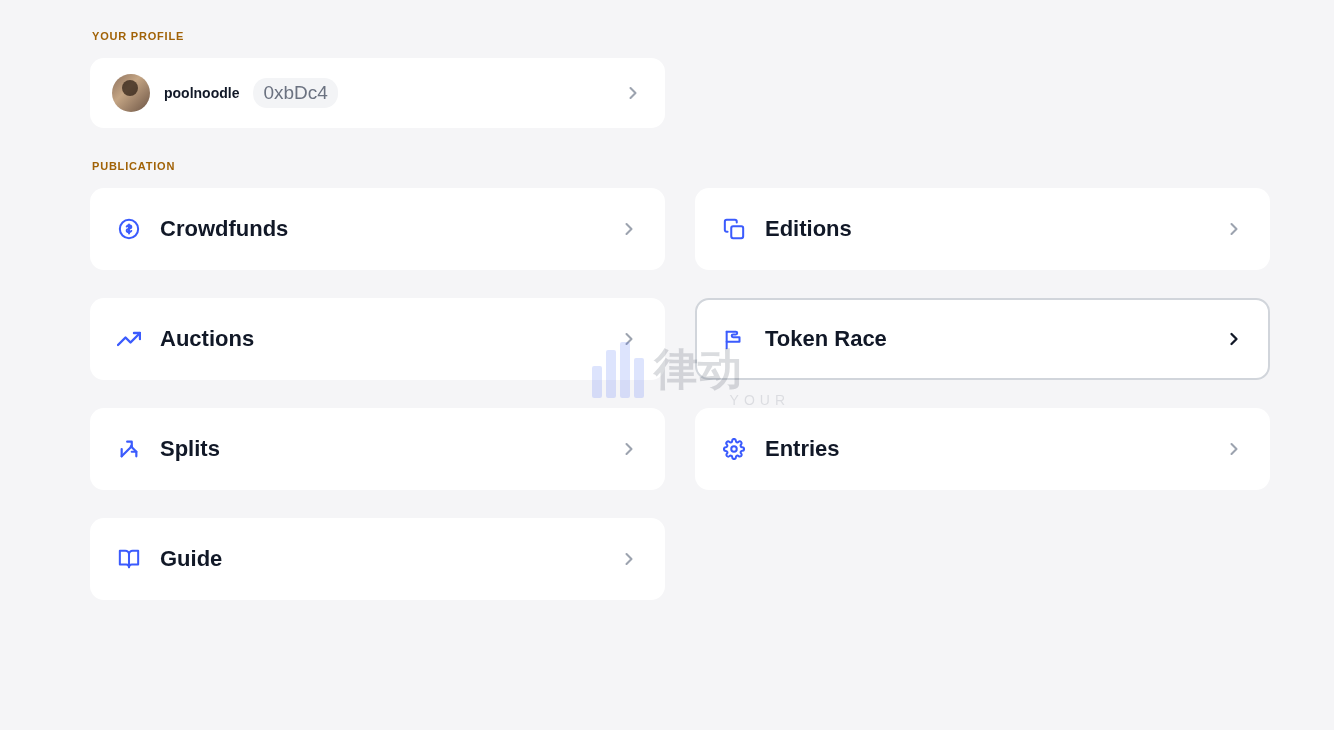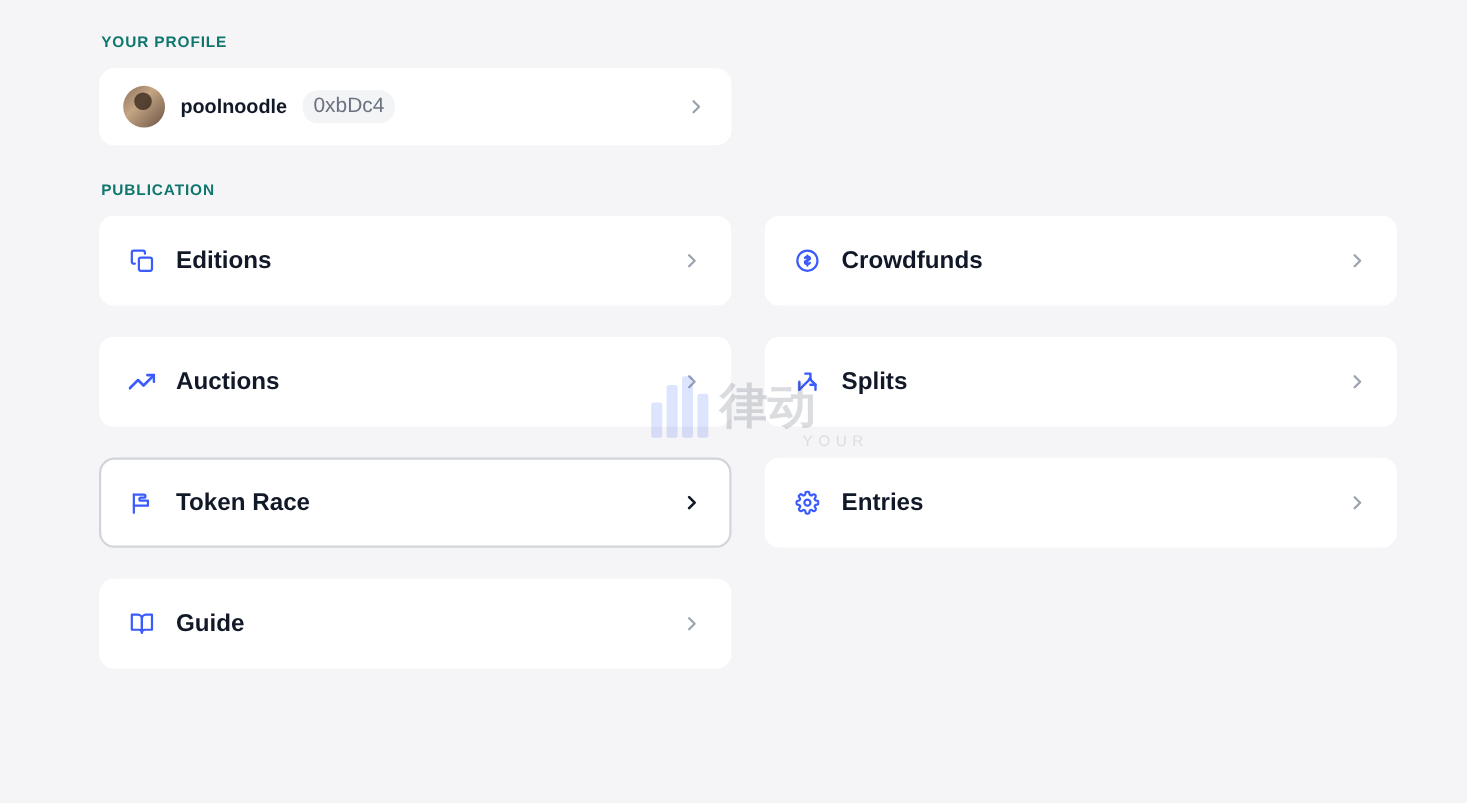--- a/index.html
+++ b/index.html
@@ -8,24 +8,24 @@
       background: #f5f5f7;
       width: 1334px;
       height: 730px;
       padding: 0;
       position: relative;
     }
     .container {
       padding: 30px 90px 30px 90px;
     }
     .section-label {
-      font-size: 14px;
+      font-size: 11px;
       font-weight: 600;
       letter-spacing: 0.8px;
-      color: #0f766e;
+      color: #a16207;
       text-transform: uppercase;
       margin-bottom: 16px;
       padding-left: 2px;
     }
     .profile-card {
       background: #ffffff;
       border-radius: 14px;
       padding: 16px 22px;
       display: flex;
       align-items: center;
@@ -45,21 +45,21 @@
     }
     .avatar::after {
       content: '';
       position: absolute;
       top: 6px; left: 10px;
       width: 16px; height: 16px;
       border-radius: 50%;
       background: rgba(40,25,15,0.7);
     }
     .profile-name {
-      font-size: 18px;
+      font-size: 14px;
       font-weight: 700;
       color: #111827;
     }
     .profile-id {
       font-size: 19px;
       font-weight: 500;
       color: #6b7280;
       background: #f3f4f6;
       padding: 4px 10px;
       border-radius: 14px;
@@ -164,96 +164,96 @@
   </div>
 
   <div class="section-label">PUBLICATION</div>
 
   <div class="grid">
 
 
     <div class="card">
       <div class="card-icon">
         <svg width="22" height="22" viewBox="0 0 24 24" fill="none" stroke="currentColor" stroke-width="2.2" stroke-linecap="round" stroke-linejoin="round">
+            <circle cx="12" cy="12" r="10"></circle>
+            <path d="M12 7v10M9.5 9.3c.3-.7 1.2-1.3 2.5-1.3 1.5 0 2.5.8 2.5 1.8s-1 1.5-2.5 1.8c-1.5.3-2.5 1-2.5 2s1 1.8 2.5 1.8c1.3 0 2.2-.6 2.5-1.3"></path>
+          </svg>
+      </div>
+      <div class="card-label">Crowdfunds</div>
+      <div class="spacer"></div>
+      <div class="chevron">
+        <svg width="20" height="20" viewBox="0 0 24 24" fill="none" stroke="currentColor" stroke-width="2.5" stroke-linecap="round" stroke-linejoin="round">
+            <polyline points="9 18 15 12 9 6"></polyline>
+          </svg>
+      </div>
+    </div>
+
+    <div class="card">
+      <div class="card-icon">
+        <svg width="22" height="22" viewBox="0 0 24 24" fill="none" stroke="currentColor" stroke-width="2.2" stroke-linecap="round" stroke-linejoin="round">
             <rect x="9" y="9" width="13" height="13" rx="2"></rect>
             <path d="M5 15H4a2 2 0 0 1-2-2V4a2 2 0 0 1 2-2h9a2 2 0 0 1 2 2v1"></path>
           </svg>
       </div>
       <div class="card-label">Editions</div>
-      <div class="spacer"></div>
-      <div class="chevron">
-        <svg width="20" height="20" viewBox="0 0 24 24" fill="none" stroke="currentColor" stroke-width="2.5" stroke-linecap="round" stroke-linejoin="round">
-            <polyline points="9 18 15 12 9 6"></polyline>
-          </svg>
-      </div>
-    </div>
-
-    <div class="card">
-      <div class="card-icon">
-        <svg width="22" height="22" viewBox="0 0 24 24" fill="none" stroke="currentColor" stroke-width="2.2" stroke-linecap="round" stroke-linejoin="round">
-            <circle cx="12" cy="12" r="10"></circle>
-            <path d="M12 7v10M9.5 9.3c.3-.7 1.2-1.3 2.5-1.3 1.5 0 2.5.8 2.5 1.8s-1 1.5-2.5 1.8c-1.5.3-2.5 1-2.5 2s1 1.8 2.5 1.8c1.3 0 2.2-.6 2.5-1.3"></path>
-          </svg>
-      </div>
-      <div class="card-label">Crowdfunds</div>
       <div class="spacer"></div>
       <div class="chevron">
         <svg width="20" height="20" viewBox="0 0 24 24" fill="none" stroke="currentColor" stroke-width="2.5" stroke-linecap="round" stroke-linejoin="round">
             <polyline points="9 18 15 12 9 6"></polyline>
           </svg>
       </div>
     </div>
 
     <div class="card">
       <div class="card-icon">
         <svg width="24" height="24" viewBox="0 0 24 24" fill="none" stroke="currentColor" stroke-width="2.4" stroke-linecap="round" stroke-linejoin="round">
             <polyline points="23 6 13.5 15.5 8.5 10.5 1 18"></polyline>
             <polyline points="17 6 23 6 23 12"></polyline>
           </svg>
       </div>
       <div class="card-label">Auctions</div>
       <div class="spacer"></div>
       <div class="chevron">
         <svg width="20" height="20" viewBox="0 0 24 24" fill="none" stroke="currentColor" stroke-width="2.5" stroke-linecap="round" stroke-linejoin="round">
+            <polyline points="9 18 15 12 9 6"></polyline>
+          </svg>
+      </div>
+    </div>
+
+    <div class="card selected">
+      <div class="card-icon">
+        <svg width="22" height="22" viewBox="0 0 24 24" fill="none" stroke="currentColor" stroke-width="2.2" stroke-linecap="round" stroke-linejoin="round">
+            <path d="M4 22V4"></path>
+            <path d="M4 4h10c1 0 1.5.5 1.5 1.5S15 7 14 7h-3c-1 0-1.5.5-1.5 1.5S10 10 11 10h7v5H4"></path>
+          </svg>
+      </div>
+      <div class="card-label">Token Race</div>
+      <div class="spacer"></div>
+      <div class="chevron" style="color:#111827">
+        <svg width="20" height="20" viewBox="0 0 24 24" fill="none" stroke="currentColor" stroke-width="2.8" stroke-linecap="round" stroke-linejoin="round">
             <polyline points="9 18 15 12 9 6"></polyline>
           </svg>
       </div>
     </div>
 
     <div class="card">
       <div class="card-icon">
         <svg width="22" height="22" viewBox="0 0 24 24" fill="none" stroke="currentColor" stroke-width="2.4" stroke-linecap="round" stroke-linejoin="round">
             <path d="M4 20 L15 9"></path>
             <path d="M4 20 L4 12"></path>
             <polyline points="10 4 15 4 15 9"></polyline>
             <polyline points="15 15 20 15 20 20"></polyline>
             <path d="M11 13 L20 20" stroke-opacity="0"></path>
             <path d="M20 15 L14 9"></path>
           </svg>
       </div>
       <div class="card-label">Splits</div>
       <div class="spacer"></div>
       <div class="chevron">
         <svg width="20" height="20" viewBox="0 0 24 24" fill="none" stroke="currentColor" stroke-width="2.5" stroke-linecap="round" stroke-linejoin="round">
-            <polyline points="9 18 15 12 9 6"></polyline>
-          </svg>
-      </div>
-    </div>
-
-    <div class="card selected">
-      <div class="card-icon">
-        <svg width="22" height="22" viewBox="0 0 24 24" fill="none" stroke="currentColor" stroke-width="2.2" stroke-linecap="round" stroke-linejoin="round">
-            <path d="M4 22V4"></path>
-            <path d="M4 4h10c1 0 1.5.5 1.5 1.5S15 7 14 7h-3c-1 0-1.5.5-1.5 1.5S10 10 11 10h7v5H4"></path>
-          </svg>
-      </div>
-      <div class="card-label">Token Race</div>
-      <div class="spacer"></div>
-      <div class="chevron" style="color:#111827">
-        <svg width="20" height="20" viewBox="0 0 24 24" fill="none" stroke="currentColor" stroke-width="2.8" stroke-linecap="round" stroke-linejoin="round">
             <polyline points="9 18 15 12 9 6"></polyline>
           </svg>
       </div>
     </div>
 
     <div class="card">
       <div class="card-icon">
         <svg width="22" height="22" viewBox="0 0 24 24" fill="none" stroke="currentColor" stroke-width="2.2" stroke-linecap="round" stroke-linejoin="round">
             <circle cx="12" cy="12" r="3"></circle>
             <path d="M19.4 15a1.65 1.65 0 0 0 .33 1.82l.06.06a2 2 0 1 1-2.83 2.83l-.06-.06a1.65 1.65 0 0 0-1.82-.33 1.65 1.65 0 0 0-1 1.51V21a2 2 0 1 1-4 0v-.09A1.65 1.65 0 0 0 9 19.4a1.65 1.65 0 0 0-1.82.33l-.06.06a2 2 0 1 1-2.83-2.83l.06-.06a1.65 1.65 0 0 0 .33-1.82 1.65 1.65 0 0 0-1.51-1H3a2 2 0 1 1 0-4h.09A1.65 1.65 0 0 0 4.6 9a1.65 1.65 0 0 0-.33-1.82l-.06-.06a2 2 0 1 1 2.83-2.83l.06.06a1.65 1.65 0 0 0 1.82.33H9a1.65 1.65 0 0 0 1-1.51V3a2 2 0 1 1 4 0v.09a1.65 1.65 0 0 0 1 1.51 1.65 1.65 0 0 0 1.82-.33l.06-.06a2 2 0 1 1 2.83 2.83l-.06.06a1.65 1.65 0 0 0-.33 1.82V9a1.65 1.65 0 0 0 1.51 1H21a2 2 0 1 1 0 4h-.09a1.65 1.65 0 0 0-1.51 1z"></path>

